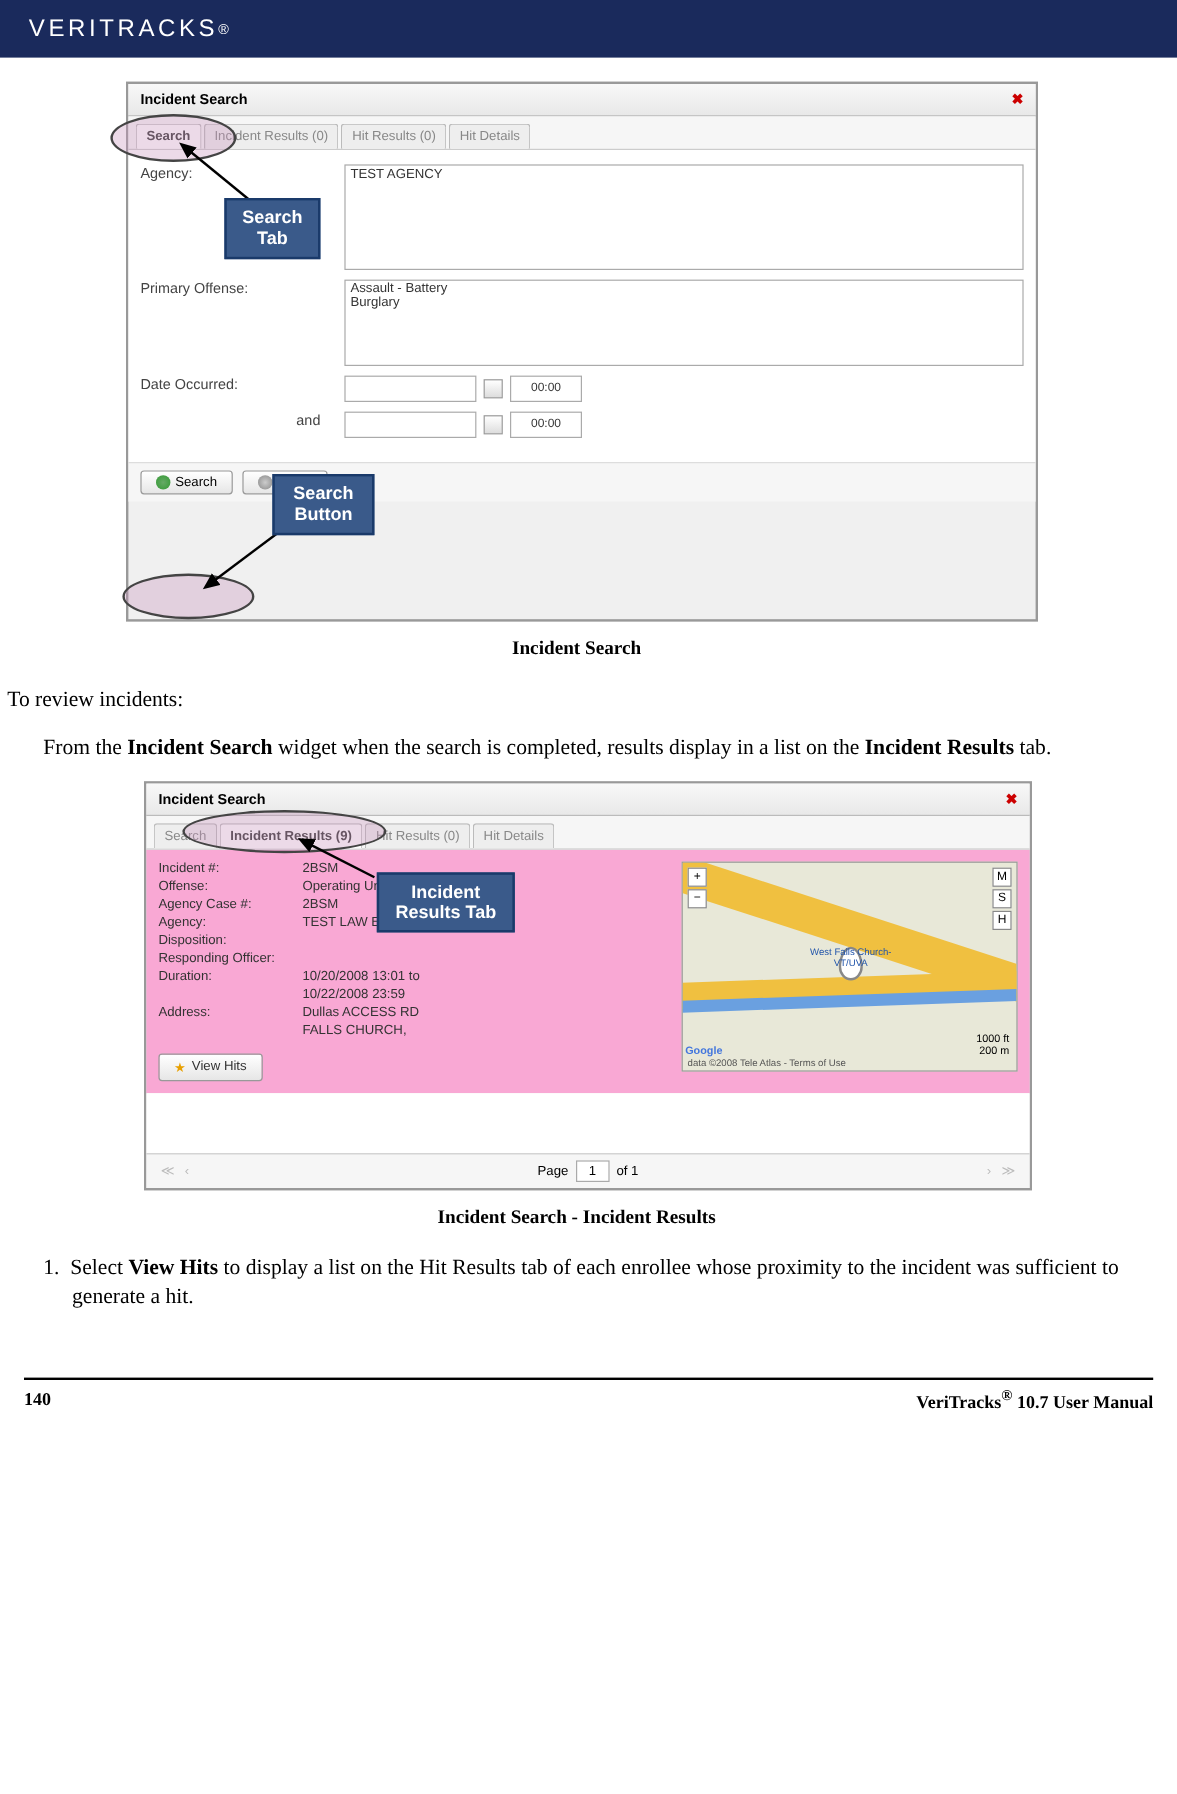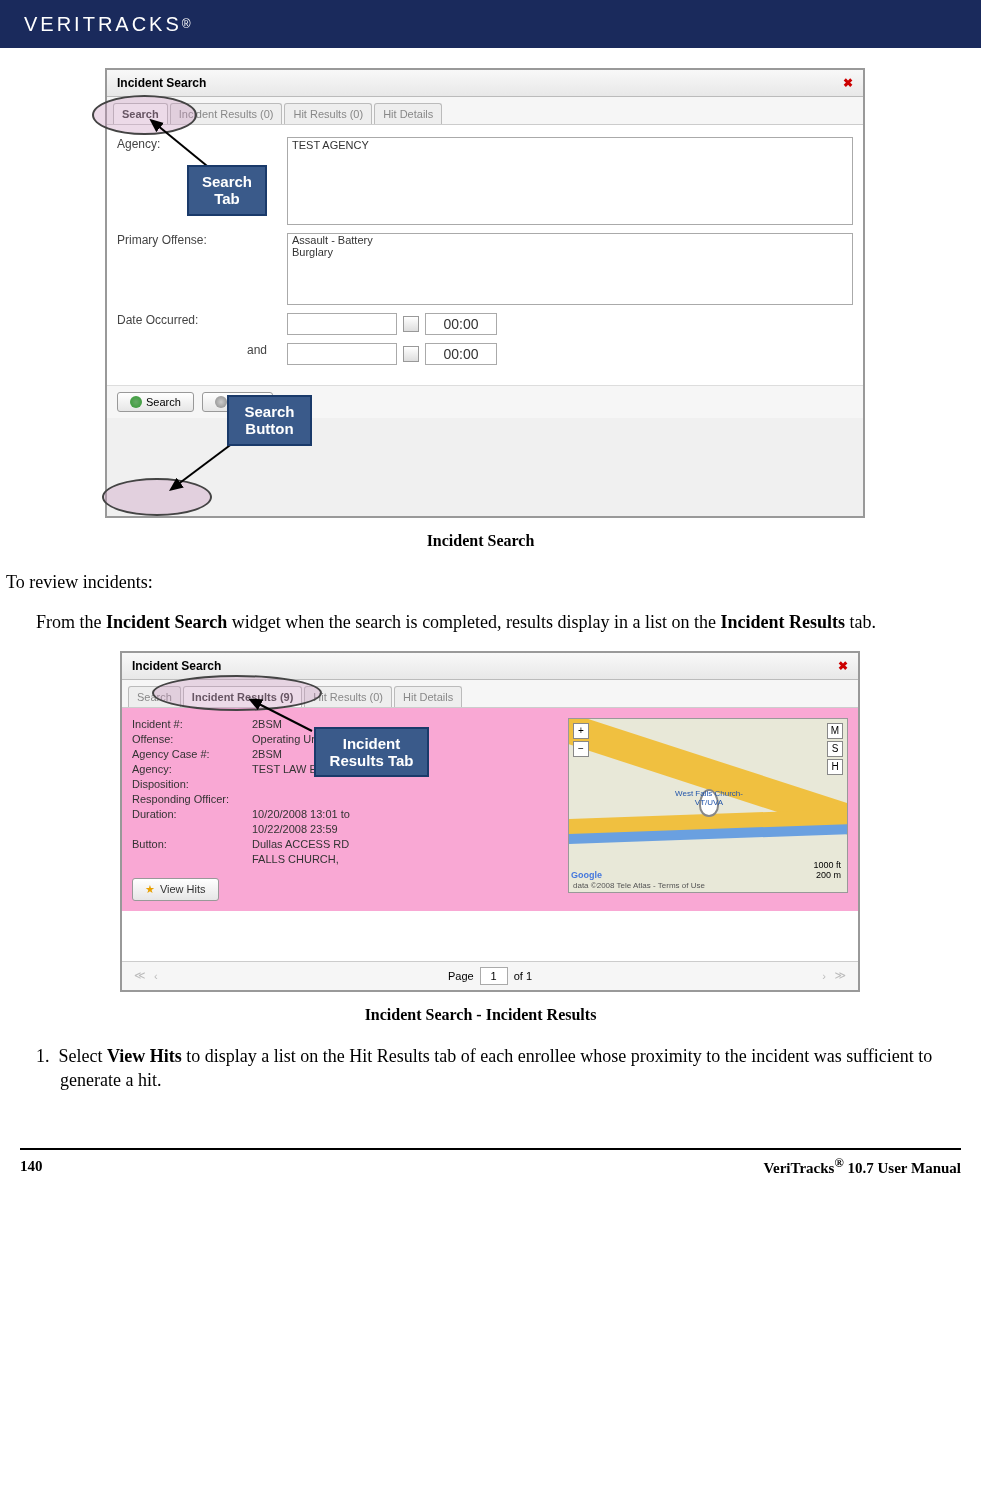--- a/index.html
+++ b/index.html
@@ -17,21 +17,21 @@
 .form-row { display: flex; align-items: flex-start; margin-bottom: 8px; }
 .form-label { width: 170px; color:#444;}
 .text-input { border: 1px solid #aaa; height: 22px; flex: 1; padding: 2px 4px; font-size: 12px; }
 .list-box { border: 1px solid #aaa; flex: 1; height: 88px; overflow: hidden; font-size: 11px; background:#fff;}
 .list-box div { padding: 1px 4px; }
 .offense-list { border: 1px solid #aaa; flex: 1; height: 72px; overflow: hidden; font-size: 11px; background:#fff;}
 .offense-list div { padding: 0 4px; }
 .date-row { display:flex; align-items:center; gap:6px; }
 .date-box { border:1px solid #aaa; height:22px; width:110px; }
 .cal-icon { width:16px; height:16px; border:1px solid #999; background:linear-gradient(#fff,#ddd); display:inline-block;}
-.time-box { border:1px solid #aaa; height:22px; width:72px; font-size:14px; text-align:center; line-height:20px;}
+.time-box { border:1px solid #aaa; height:22px; width:60px; font-size:10px; text-align:center; line-height:20px;}
 .btn-row { display:flex; gap:8px; padding:6px 10px; background:#f6f6f6; border-top:1px solid #ddd;}
 .btn { border:1px solid #999; background:linear-gradient(#fff,#e6e6e6); border-radius:3px; font-size:11px; padding:3px 12px; display:flex; align-items:center; gap:4px;}
 .btn-icon { width:12px; height:12px; display:inline-block; }
 .caption { text-align:center; font-weight:bold; font-size:16px; margin:14px 0 20px; font-family:"Times New Roman",serif;}
 .body-text { font-family:"Times New Roman",serif; font-size:18px; line-height:1.35; margin:0 6px 16px 6px;}
 .body-text-indent { margin-left:36px; }
 .ol-text { font-family:"Times New Roman",serif; font-size:18px; line-height:1.35; margin:0 6px 16px 60px; text-indent:-24px;}
 .callout { position:absolute; background:#3a5a8a; color:#fff; font-weight:bold; font-size:15px; text-align:center; border:2px solid #1a3a6a; padding:6px 10px; line-height:1.15; z-index:5;}
 .ellipse { position:absolute; border:2px solid #444; border-radius:50%; background:rgba(200,150,190,0.35); z-index:3;}
 .results-body { display:flex; gap:10px; background:#f9a8d4; padding:10px;}
@@ -184,21 +184,21 @@
           </div>
       <div class="drow">
             <div class="dlabel">Duration:</div>
             <div>10/20/2008 13:01 to</div>
           </div>
       <div class="drow">
             <div class="dlabel"></div>
             <div>10/22/2008 23:59</div>
           </div>
       <div class="drow">
-            <div class="dlabel">Button:</div>
+            <div class="dlabel">Address:</div>
             <div>Dullas ACCESS RD</div>
           </div>
       <div class="drow">
             <div class="dlabel"></div>
             <div>FALLS CHURCH,</div>
           </div>
       <div class="view-hits-btn">
         <span style="color:#e8a000;">★</span>
         <span>View Hits</span>
       </div>

